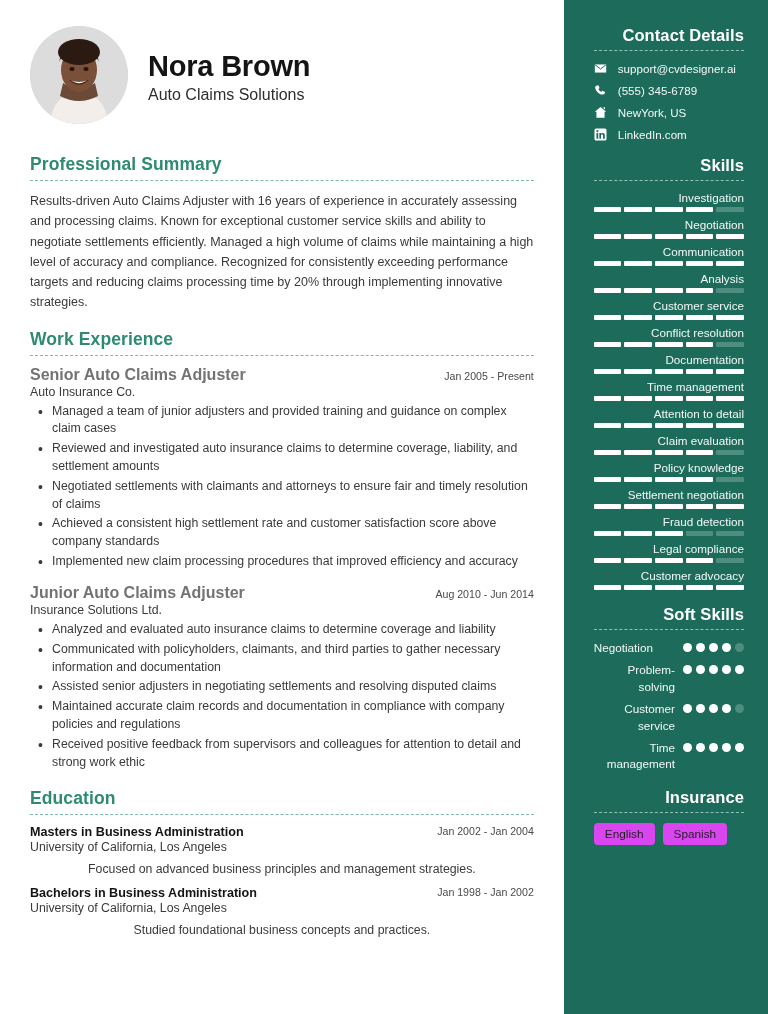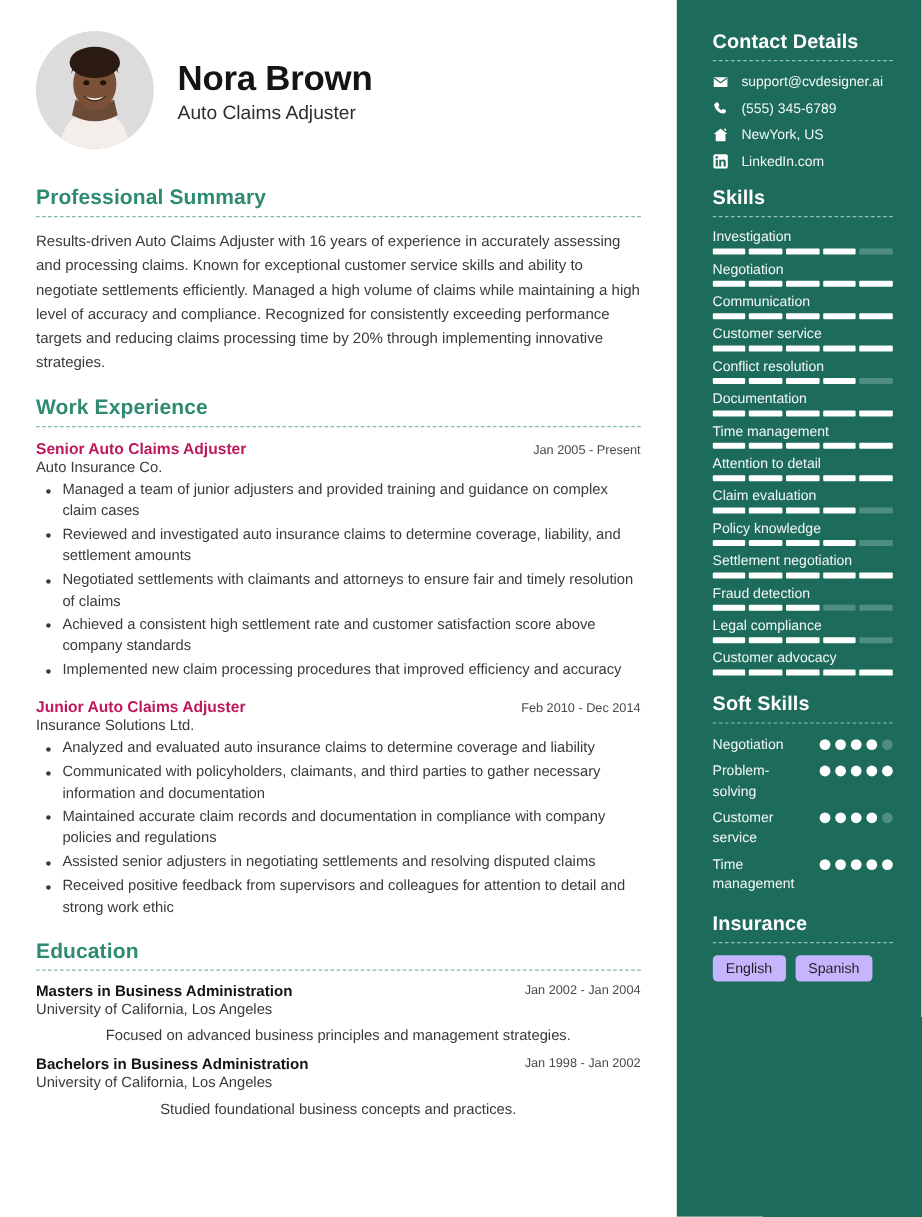--- a/index.html
+++ b/index.html
@@ -76,23 +76,23 @@
   }
 
   .job { margin-bottom: 13px; }
   .job-head {
     display: flex;
     justify-content: space-between;
     align-items: baseline;
     gap: 12px;
   }
   .job-role {
-    font-size: 13px;
+    font-size: 16px;
     font-weight: bold;
-    color: #be185d;
+    color: #737373;
   }
   .job-dates {
     font-size: 10.6px;
     color: #4a4a4a;
     white-space: nowrap;
     flex: 0 0 auto;
   }
   .job-org {
     font-size: 12.3px;
     color: #3a3a3a;
@@ -148,20 +148,21 @@
     text-align: center;
   }
 
   
   .side-col {
     width: 212px;
     height: 1014px;
     background: #1d6b5b;
     color: #ffffff;
     padding: 26px 24px 0 30px;
+    text-align: right;
   }
   .side-sec { margin-bottom: 15px; }
   .side-title {
     font-size: 16.5px;
     font-weight: bold;
     color: #ffffff;
     letter-spacing: 0.1px;
     margin-bottom: 5px;
   }
   .side-rule {
@@ -223,21 +224,21 @@
   .dot {
     width: 9px; height: 9px;
     border-radius: 50%;
     background: #4e8d80;
   }
   .dot.on { background: #ffffff; }
 
   
   .lang-wrap { display: flex; gap: 8px; flex-wrap: wrap; }
   .lang-chip {
-    background: #c4b5fd;
+    background: #d946ef;
     color: #1f1f1f;
     font-size: 11.8px;
     padding: 4px 11px;
     border-radius: 4px;
   }
 </style>
 </head>
 <body>
 
 <div class="page">
@@ -261,21 +262,21 @@
             <ellipse cx="49" cy="26" rx="21" ry="13" fill="#2a1a11"></ellipse>
             <ellipse cx="42" cy="43" rx="2.6" ry="2.1" fill="#241309"></ellipse>
             <ellipse cx="56" cy="43" rx="2.6" ry="2.1" fill="#241309"></ellipse>
             <path d="M40 54 q9 8 18 0 q-9 4 -18 0 Z" fill="#ffffff"></path>
             <path d="M40 54 q9 8 18 0" fill="none" stroke="#4a2a1b" stroke-width="1.2"></path>
           </g>
         </svg>
       </div>
       <div class="name-block">
         <div class="full-name">Nora Brown</div>
-        <div class="job-title">Auto Claims Adjuster</div>
+        <div class="job-title">Auto Claims Solutions</div>
       </div>
     </div>
 
     <div class="section">
       <div class="sec-title">Professional Summary</div>
       <div class="sec-rule"></div>
       <div class="summary-text">Results-driven Auto Claims Adjuster with 16 years of experience in accurately assessing and processing claims. Known for exceptional customer service skills and ability to negotiate settlements efficiently. Managed a high volume of claims while maintaining a high level of accuracy and compliance. Recognized for consistently exceeding performance targets and reducing claims processing time by 20% through implementing innovative strategies.</div>
     </div>
 
     <div class="section">
@@ -292,28 +293,28 @@
               <li>Managed a team of junior adjusters and provided training and guidance on complex claim cases</li>
               <li>Reviewed and investigated auto insurance claims to determine coverage, liability, and settlement amounts</li>
               <li>Negotiated settlements with claimants and attorneys to ensure fair and timely resolution of claims</li>
               <li>Achieved a consistent high settlement rate and customer satisfaction score above company standards</li>
               <li>Implemented new claim processing procedures that improved efficiency and accuracy</li>
             </ul>
           </div>
           <div class="job">
             <div class="job-head">
        <div class="job-role">Junior Auto Claims Adjuster</div>
-       <div class="job-dates">Feb 2010 - Dec 2014</div>
+       <div class="job-dates">Aug 2010 - Jun 2014</div>
      </div>
      <div class="job-org">Insurance Solutions Ltd.</div>
      <ul class="bullets">
               <li>Analyzed and evaluated auto insurance claims to determine coverage and liability</li>
               <li>Communicated with policyholders, claimants, and third parties to gather necessary information and documentation</li>
+              <li>Assisted senior adjusters in negotiating settlements and resolving disputed claims</li>
               <li>Maintained accurate claim records and documentation in compliance with company policies and regulations</li>
-              <li>Assisted senior adjusters in negotiating settlements and resolving disputed claims</li>
               <li>Received positive feedback from supervisors and colleagues for attention to detail and strong work ethic</li>
             </ul>
           </div>
         </div>
     </div>
 
     <div class="section">
       <div class="sec-title">Education</div>
       <div class="sec-rule"></div>
       <div id="edu-list">
@@ -412,20 +413,30 @@
             <div class="skill-name">Communication</div>
      <div class="skill-bar">
               <span class="seg on"></span>
               <span class="seg on"></span>
               <span class="seg on"></span>
               <span class="seg on"></span>
               <span class="seg on"></span>
             </div>
           </div>
           <div class="skill">
+            <div class="skill-name">Analysis</div>
+     <div class="skill-bar">
+              <span class="seg on"></span>
+              <span class="seg on"></span>
+              <span class="seg on"></span>
+              <span class="seg on"></span>
+              <span class="seg"></span>
+            </div>
+          </div>
+          <div class="skill">
             <div class="skill-name">Customer service</div>
      <div class="skill-bar">
               <span class="seg on"></span>
               <span class="seg on"></span>
               <span class="seg on"></span>
               <span class="seg on"></span>
               <span class="seg on"></span>
             </div>
           </div>
           <div class="skill">

